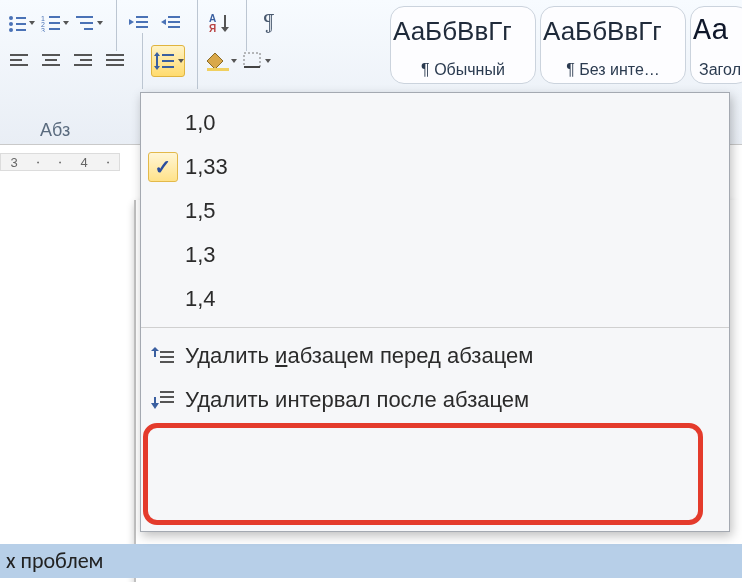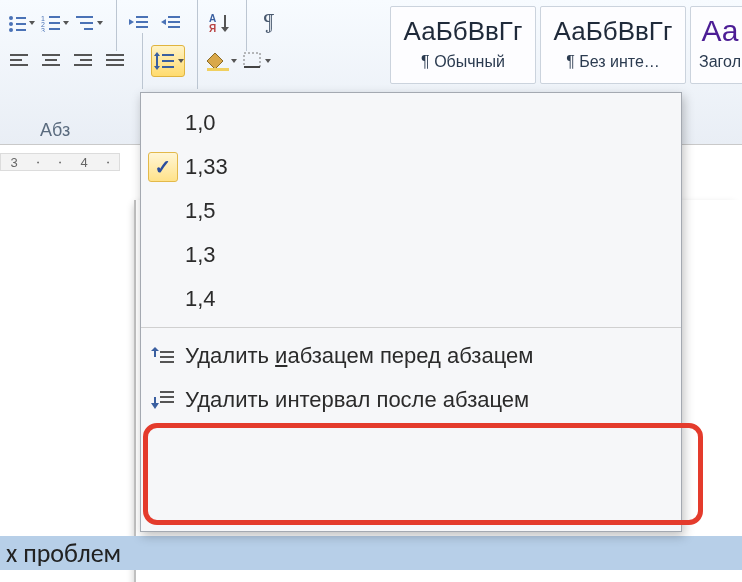--- a/index.html
+++ b/index.html
@@ -58,39 +58,39 @@
     left: 390px; top: 6px;
     height: 120px;
     display: flex;
     align-items: flex-start;
     gap: 4px;
   }
   .style-tile {
     width: 146px;
     height: 78px;
     border: 1px solid #cbd3dd;
-    border-radius: 2px;
+    border-radius: 14px;
     background: #fdfdff;
     display: flex;
     flex-direction: column;
-    align-items: center;
+    align-items: flex-start;
     justify-content: flex-start;
     padding: 6px 2px 2px 2px;
   }
   .style-tile .sample {
     font-size: 26px;
     color: #1f2a3a;
     height: 38px;
     line-height: 36px;
   }
-  .style-tile .sample.heading { color: #4c1d95; font-family: Liberation Sans, sans-serif; font-size: 30px; }
+  .style-tile .sample.heading { color: #0f172a; font-family: Liberation Mono, monospace; font-size: 30px; }
   .style-tile .caption {
     font-size: 16px;
     color: #2b3b50;
-    margin-top: 2px;
+    margin-top: 10px;
     white-space: nowrap;
     overflow: hidden;
     text-overflow: ellipsis;
     width: 100%;
     text-align: center;
   }
   .style-tile.third { width: 60px; }
   .group-label {
     position: absolute;
     top: 120px; left: 40px;
@@ -134,24 +134,24 @@
     left: 134px;
     top: 20px;
     width: 608px;
     height: 400px;
     background: #fff;
     border-left: 2px solid #c0c0c0;
     box-shadow: -4px 0 8px -4px rgba(0,0,0,0.2);
   }
   .doc-text {
     position: absolute;
-    bottom: 12px;
+    bottom: 4px;
     left: 0;
     width: 742px;
-    font-size: 26px;
+    font-size: 22px;
     line-height: 34px;
     font-family: Calibri, sans-serif;
   }
   .doc-line {
     padding: 0 4px 0 6px;
     background: #b7cfe8;
     white-space: nowrap;
     overflow: hidden;
     color: #222;
   }
@@ -159,21 +159,21 @@
     text-decoration: underline wavy #1e7a2e;
     text-decoration-thickness: 2px;
     text-underline-offset: 3px;
   }
 
   
   .menu {
     position: absolute;
     left: 140px;
     top: 92px;
-    width: 542px;
+    width: 590px;
     height: 440px;
     background: #f6f7f9;
     border: 1px solid #a4a9b1;
     box-shadow: 2px 4px 10px rgba(0,0,0,0.25);
     z-index: 50;
     padding-top: 8px;
   }
   .menu-ico-col { width: 44px; flex: 0 0 44px; display:flex; align-items:center; justify-content:center; }
   .menu-item {
     display: flex;

